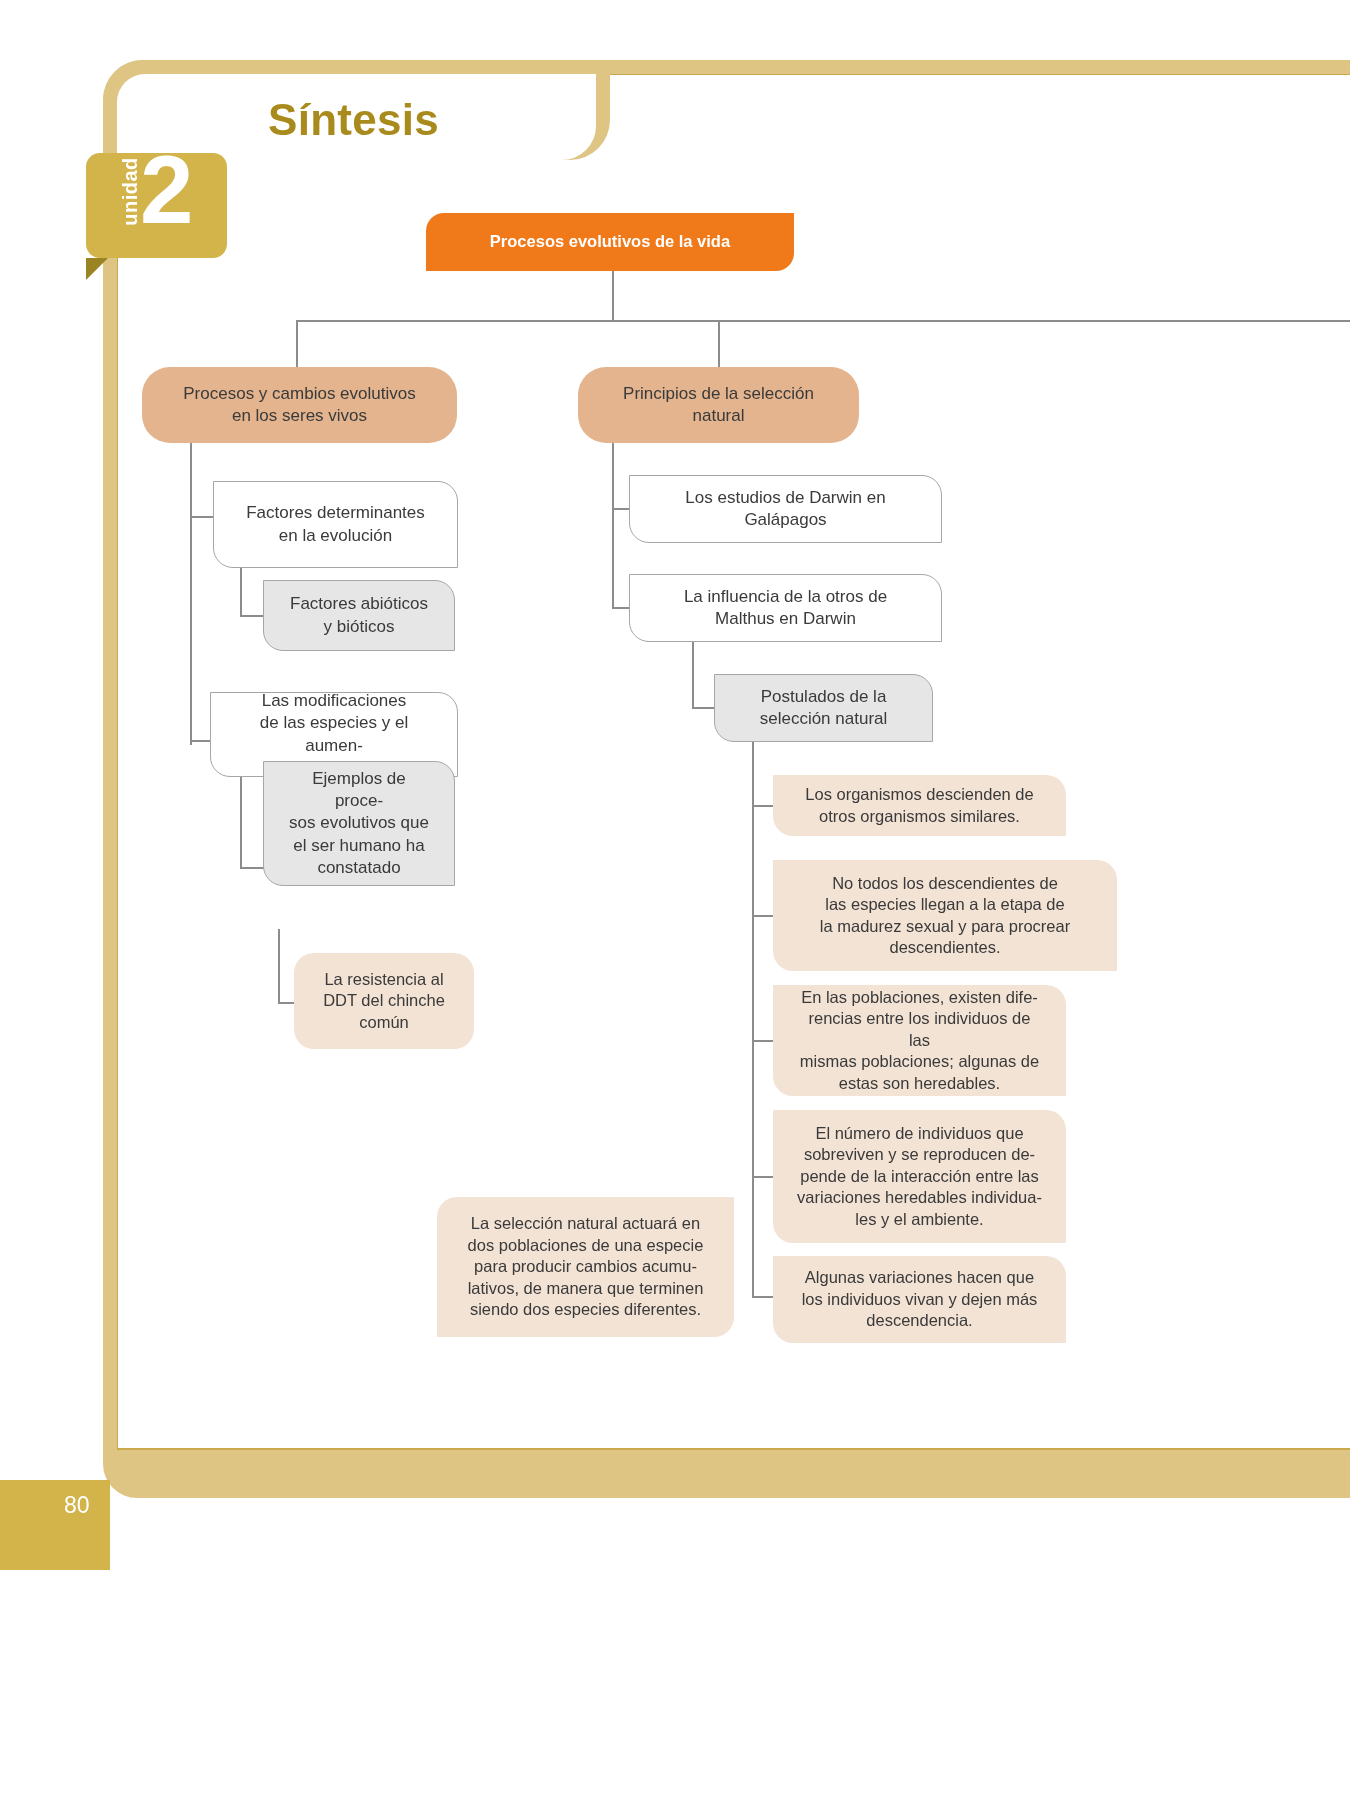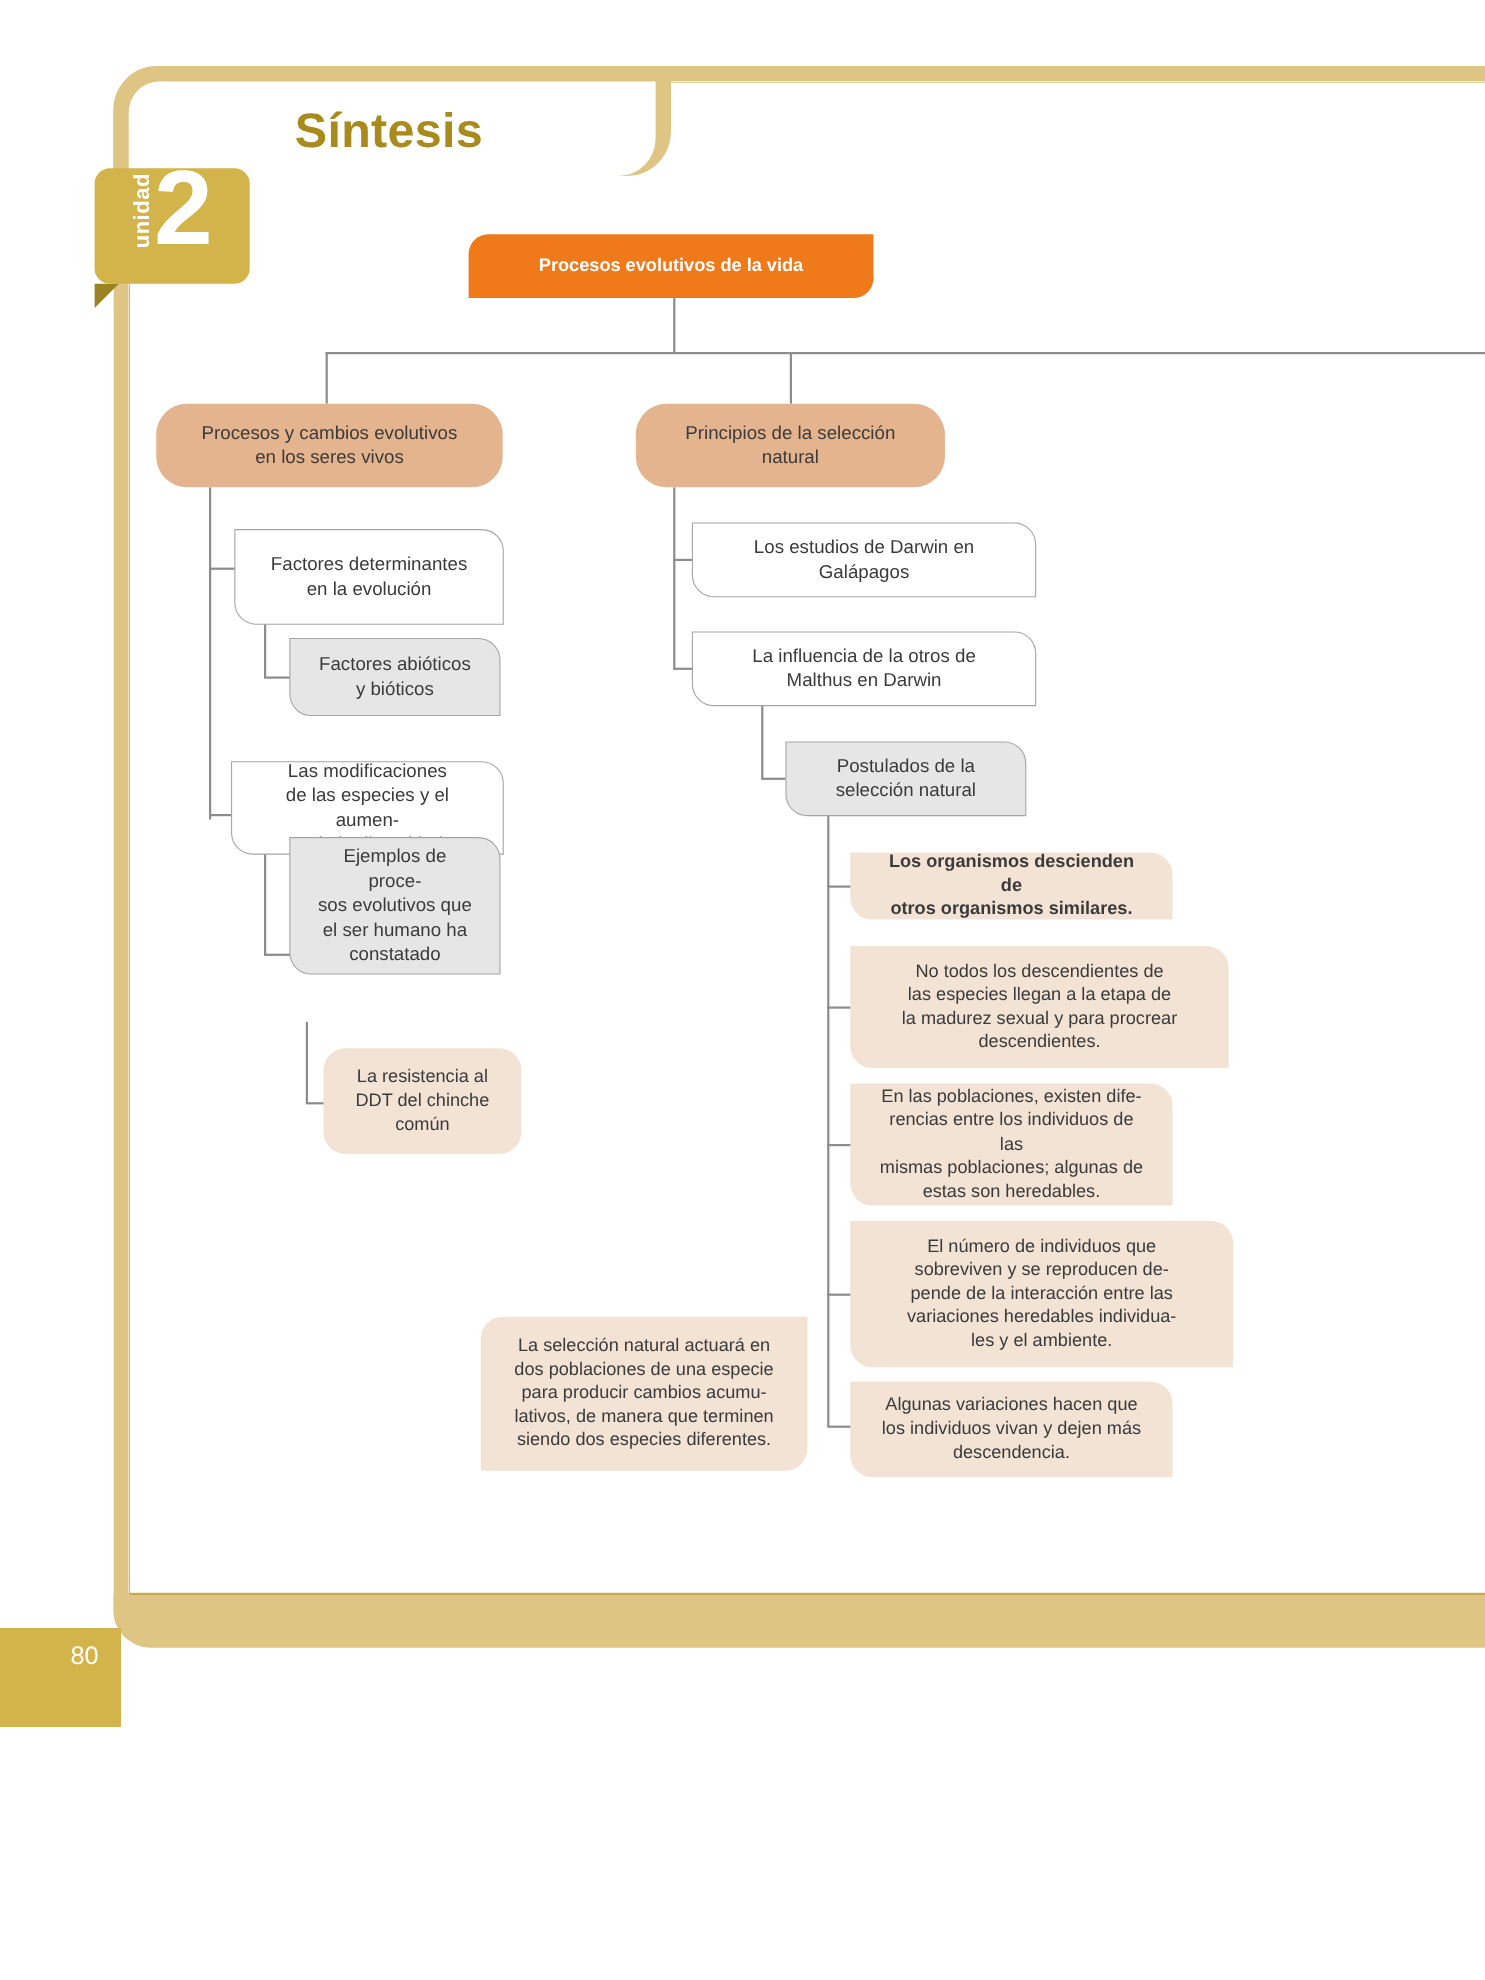--- a/index.html
+++ b/index.html
@@ -279,34 +279,34 @@
 
   <div class="node node-white" style="left:629px; top:475px; width:313px; height:68px; white-space:pre-line;">Los estudios de Darwin en
 Galápagos</div>
 
   <div class="node node-white" style="left:629px; top:574px; width:313px; height:68px; white-space:pre-line;">La influencia de la otros de
 Malthus en Darwin</div>
 
   <div class="node node-gray" style="left:714px; top:674px; width:219px; height:68px; white-space:pre-line;">Postulados de la
 selección natural</div>
 
-  <div class="node node-peach" style="left:773px; top:775px; width:293px; height:61px; white-space:pre-line;font-weight:bold;">Los organismos descienden de
+  <div class="node node-peach" style="left:773px; top:775px; width:293px; height:61px; white-space:pre-line;">Los organismos descienden de
 otros organismos similares.</div>
 
   <div class="node node-peach" style="left:773px; top:860px; width:344px; height:111px; white-space:pre-line;">No todos los descendientes de
 las especies llegan a la etapa de
 la madurez sexual y para procrear
 descendientes.</div>
 
   <div class="node node-peach" style="left:773px; top:985px; width:293px; height:111px; white-space:pre-line;">En las poblaciones, existen dife-
 rencias entre los individuos de las
 mismas poblaciones; algunas de
 estas son heredables.</div>
 
-  <div class="node node-peach" style="left:773px; top:1110px; width:348px; height:133px; white-space:pre-line;">El número de individuos que
+  <div class="node node-peach" style="left:773px; top:1110px; width:293px; height:133px; white-space:pre-line;">El número de individuos que
 sobreviven y se reproducen de-
 pende de la interacción entre las
 variaciones heredables individua-
 les y el ambiente.</div>
 
   <div class="node node-peach" style="left:773px; top:1256px; width:293px; height:87px; white-space:pre-line;">Algunas variaciones hacen que
 los individuos vivan y dejen más
 descendencia.</div>
 
   <div class="node node-peach-alt" style="left:437px; top:1197px; width:297px; height:140px; white-space:pre-line;">La selección natural actuará en

